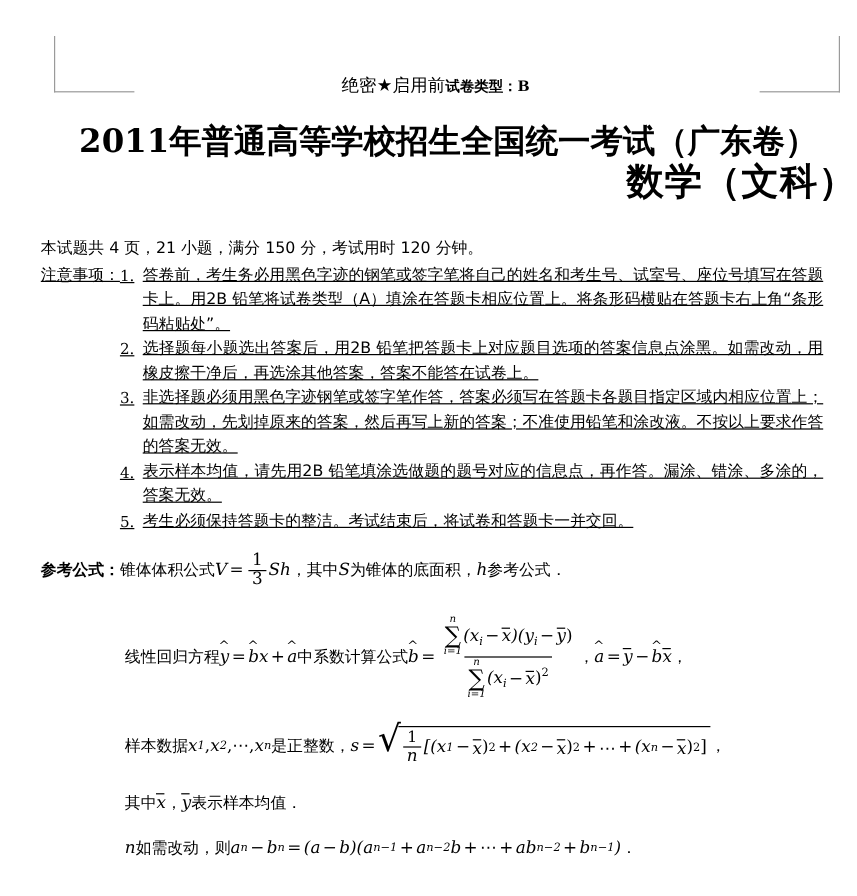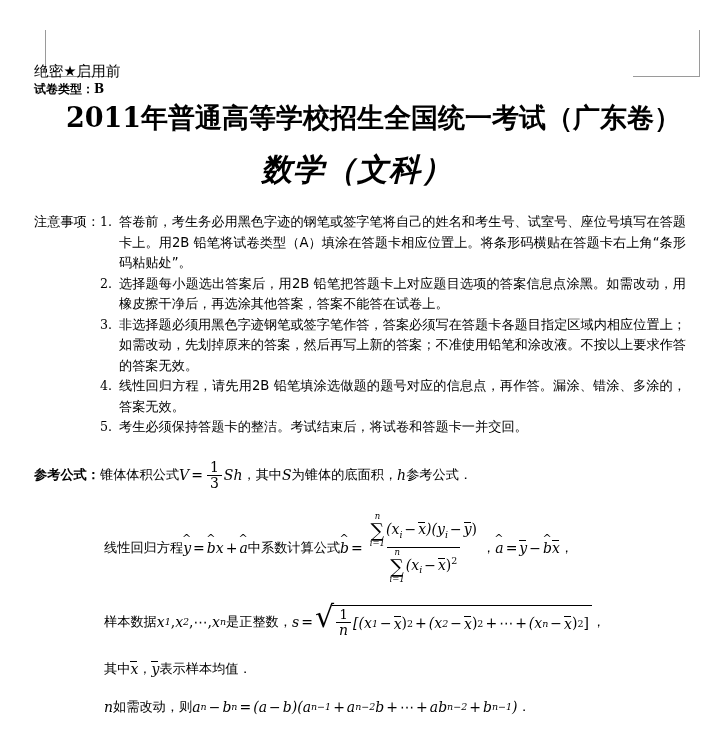--- a/index.html
+++ b/index.html
@@ -34,21 +34,20 @@
 
   
   .header-row {
     position: absolute;
     left: 34px;
     right: 22px;
     top: 62px;
     display: flex;
     justify-content: center;
     align-items: baseline;
-    flex-direction: column;
   }
   .secret {
     font-family: "DejaVu Sans", "Liberation Sans", sans-serif;
     font-size: 14.5px;
     letter-spacing: 0.2px;
     white-space: nowrap;
   }
   .paper-type {
     font-family: "DejaVu Serif", "Liberation Serif", serif;
     font-size: 12px;
@@ -65,44 +64,44 @@
     font-family: "DejaVu Serif", "Liberation Serif", serif;
     font-weight: bold;
     font-size: 27px;
     letter-spacing: 0px;
     white-space: nowrap;
     margin-left: 33px;
   }
   .title-sub {
     position: absolute;
     left: 0; right: 0;
-    top: 149px;
-    text-align: center;
+    top: 131px;
+    text-align: right;
     font-family: "DejaVu Serif", "Liberation Serif", serif;
     font-weight: bold;
     font-size: 31px;
     letter-spacing: 1px;
     white-space: nowrap;
-    font-style: italic;
   }
 
   
   .body-block {
     position: absolute;
     left: 34px;
     top: 198px;
     width: 652px;
     font-size: 13.2px;
     line-height: 20.5px;
   }
   .line-summary { white-space: nowrap; }
 
   .notes {
     display: flex;
-    margin-top: 14px;
+    margin-top: 1px;
+    text-decoration: underline;
   }
   .notes-label {
     flex: 0 0 auto;
     white-space: nowrap;
     font-size: 13.2px;
     line-height: 20.5px;
   }
   .notes-list {
     flex: 1 1 auto;
     min-width: 0;
@@ -258,40 +257,41 @@
 
   <div class="header-row">
     <span class="secret">绝密★启用前</span>
     <span class="paper-type"><span>试卷类型：</span><span>B</span></span>
   </div>
 
   <div class="title-main">2011年普通高等学校招生全国统一考试（广东卷）</div>
   <div class="title-sub">数学（文科）</div>
 
   <div class="body-block">
+    <div class="line-summary">本试题共 4 页，21 小题，满分 150 分，考试用时 120 分钟。</div>
 
     <div class="notes">
       <div class="notes-label">注意事项：</div>
       <div class="notes-list">
 
         <div class="note-item">
           <span class="note-num">1.</span>
           <span class="note-text">答卷前，考生务必用黑色字迹的钢笔或签字笔将自己的姓名和考生号、试室号、座位号填写在答题卡上。用2B 铅笔将试卷类型（A）填涂在答题卡相应位置上。将条形码横贴在答题卡右上角“条形码粘贴处”。</span>
         </div>
         <div class="note-item">
           <span class="note-num">2.</span>
           <span class="note-text">选择题每小题选出答案后，用2B 铅笔把答题卡上对应题目选项的答案信息点涂黑。如需改动，用橡皮擦干净后，再选涂其他答案，答案不能答在试卷上。</span>
         </div>
         <div class="note-item">
           <span class="note-num">3.</span>
           <span class="note-text">非选择题必须用黑色字迹钢笔或签字笔作答，答案必须写在答题卡各题目指定区域内相应位置上；如需改动，先划掉原来的答案，然后再写上新的答案；不准使用铅笔和涂改液。不按以上要求作答的答案无效。</span>
         </div>
         <div class="note-item">
           <span class="note-num">4.</span>
-          <span class="note-text">线性回归方程，请先用2B 铅笔填涂选做题的题号对应的信息点，再作答。漏涂、错涂、多涂的，答案无效。</span>
+          <span class="note-text">表示样本均值，请先用2B 铅笔填涂选做题的题号对应的信息点，再作答。漏涂、错涂、多涂的，答案无效。</span>
         </div>
         <div class="note-item">
           <span class="note-num">5.</span>
           <span class="note-text">考生必须保持答题卡的整洁。考试结束后，将试卷和答题卡一并交回。</span>
         </div>
 
       </div>
     </div>
   </div>
 

